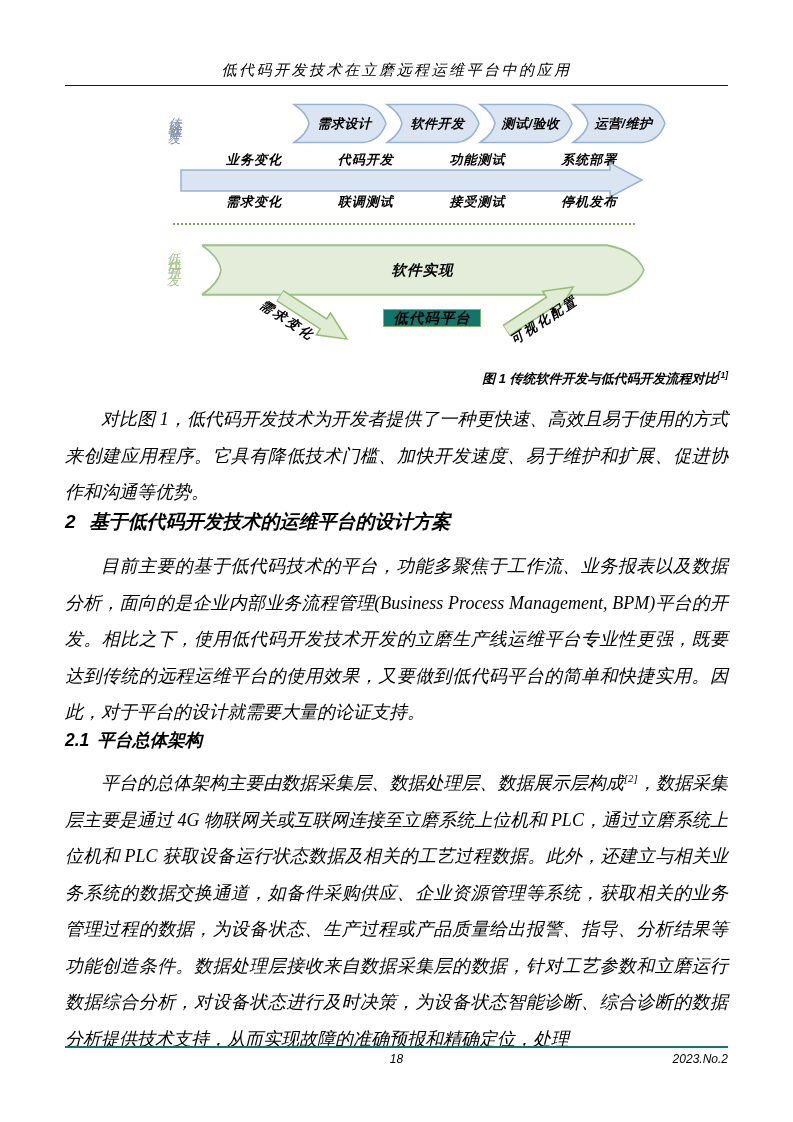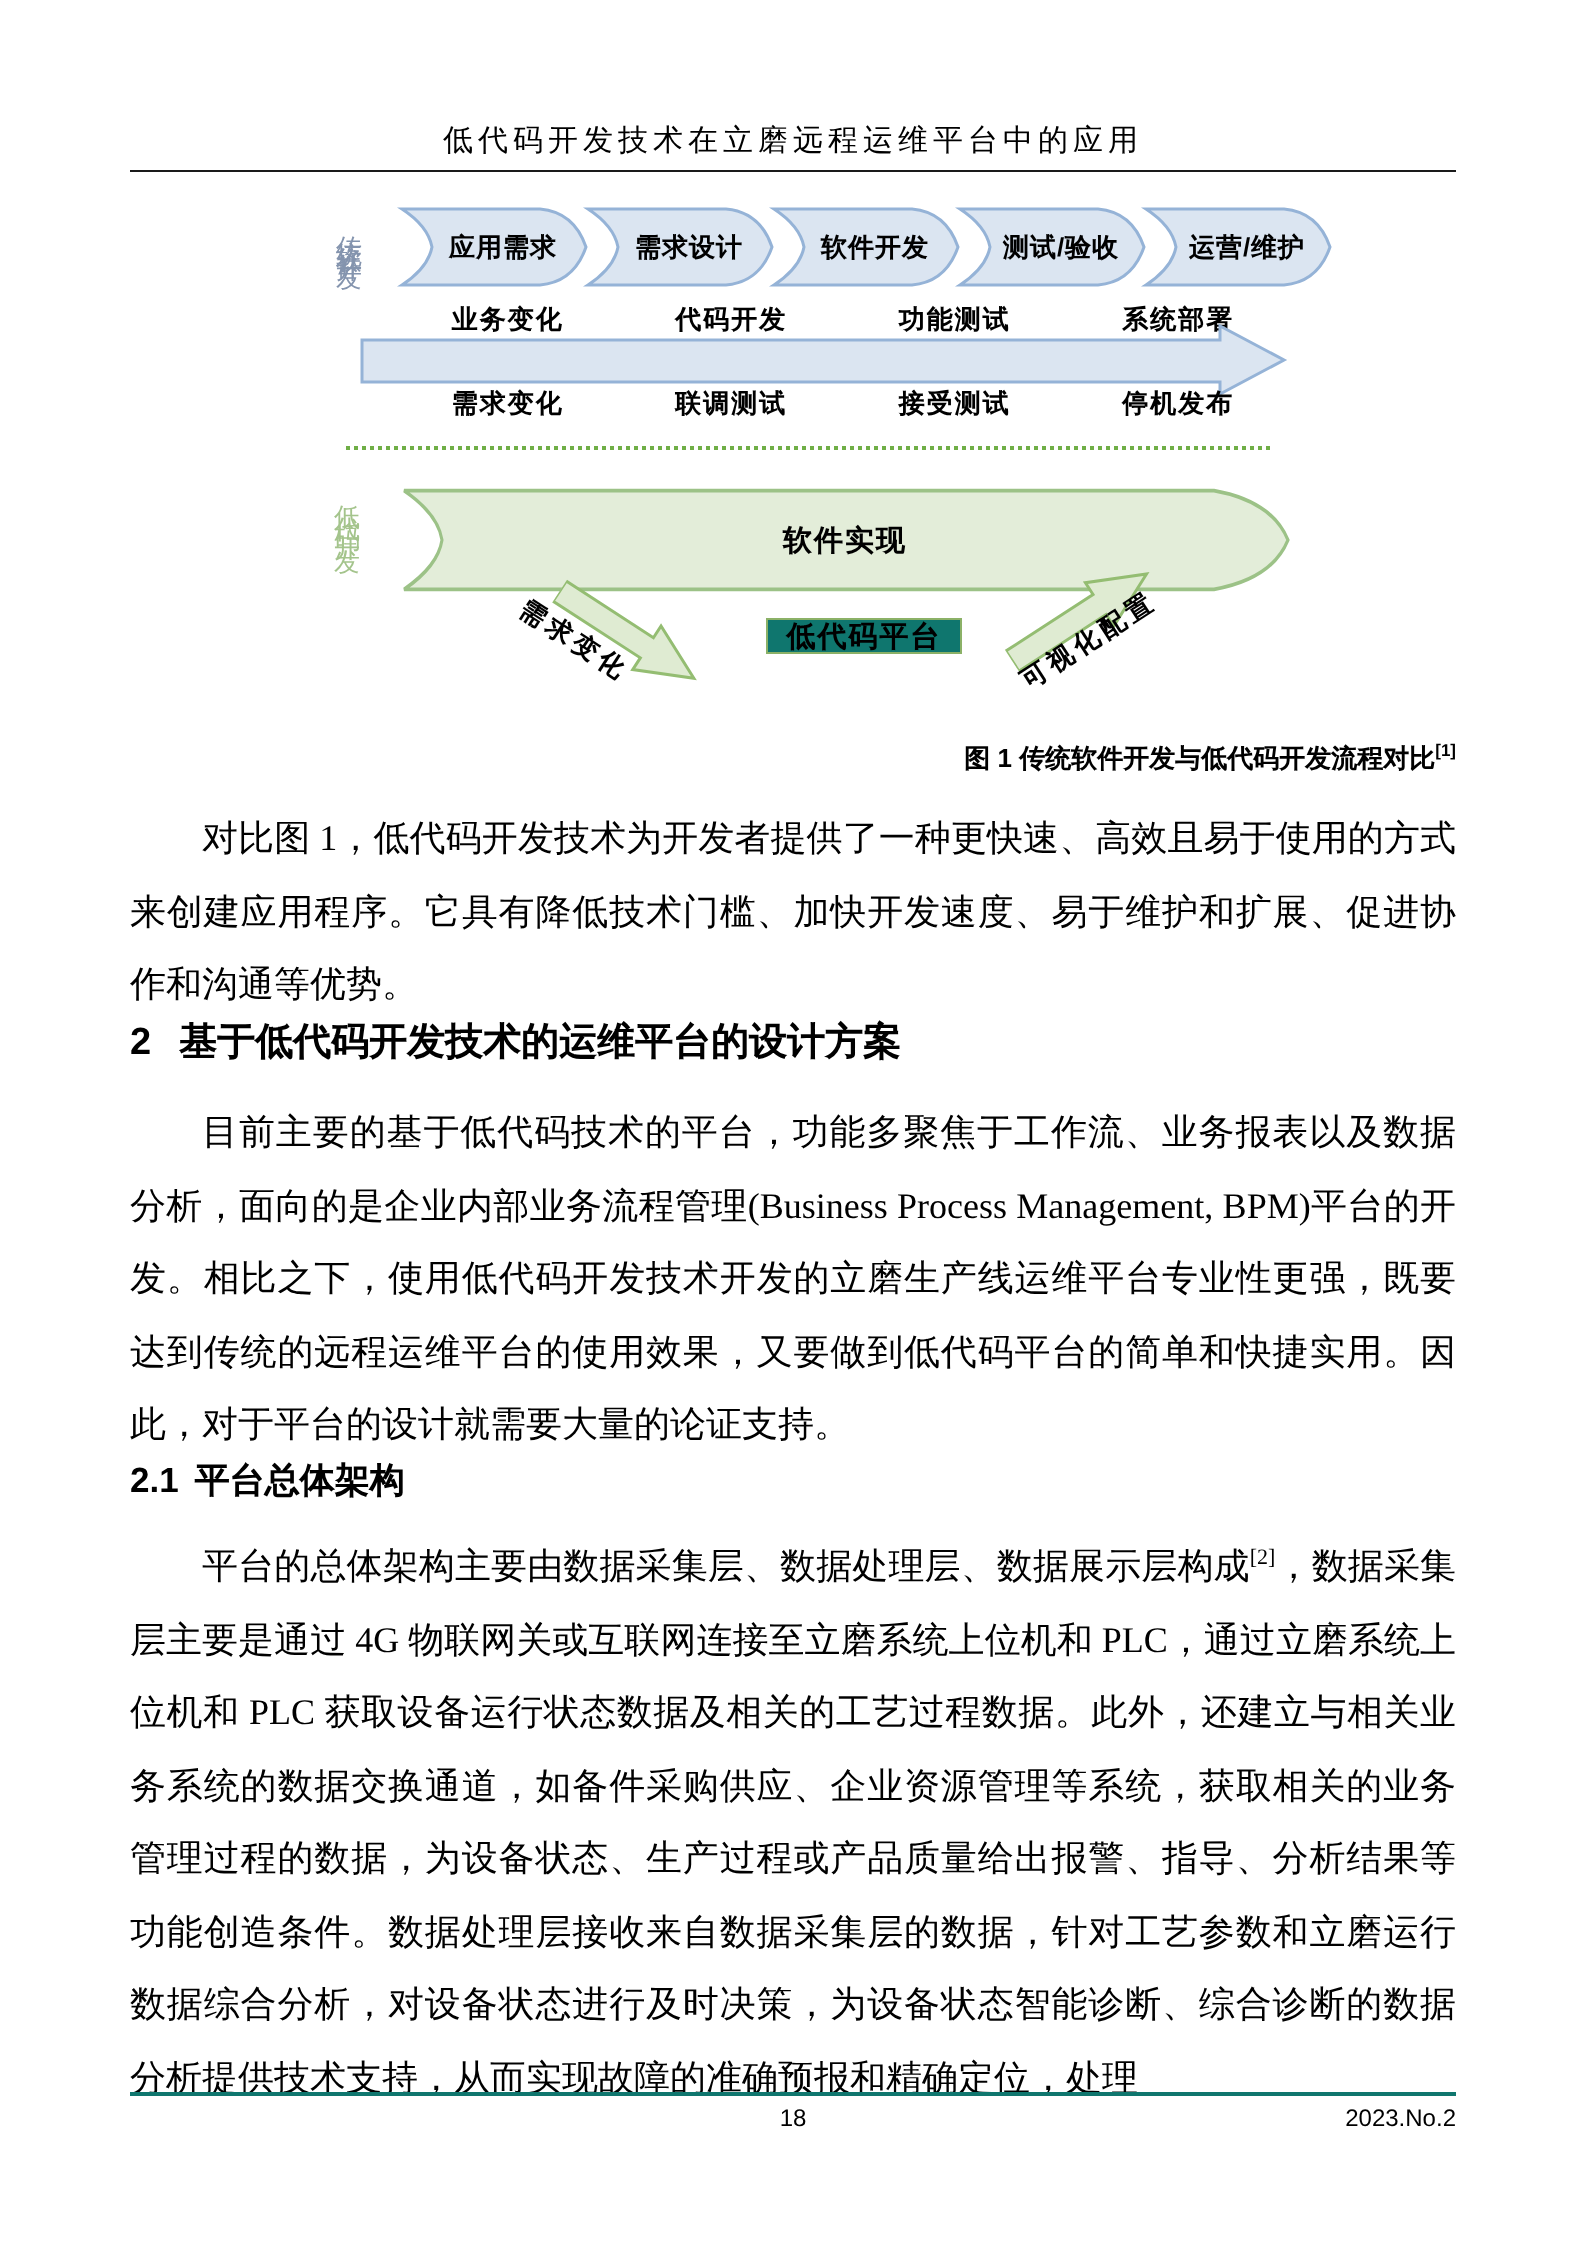--- a/index.html
+++ b/index.html
@@ -1,19 +1,19 @@
 <!DOCTYPE html>
 <html><head>
 <meta charset="utf-8">
 <style>
   html,body { margin:0; padding:0; background:#888; }
   .page {
     position:relative; width:793px; height:1122px; margin:0 auto;
     background:#ffffff; overflow:hidden;
-    font-family:"Liberation Serif", serif; color:#000;
+    font-family:"Liberation Serif", serif; color:#000;font-style:italic;
   }
 
   
   .header {
     position:absolute; top:61px; left:65px; width:663px;
     text-align:center; font-size:15px; letter-spacing:2.5px;
     padding-bottom:5px; border-bottom:1.5px solid #1a1a1a;
   }
 
   
@@ -103,26 +103,20 @@
 <div class="page">
 
   <div class="header">
     <span>低代码开发技术在立磨远程运维平台中的应用</span>
   </div>
 
   <div class="figure">
 
     <div class="side-label side-trad">传统软件开发</div>
 
-    <div class="chevron c1">
-      <svg viewBox="0 0 97 41" preserveAspectRatio="none">
-          <path d="M3,1.5 L72,1.5 Q89,3 95,20.5 Q89,38 72,39.5 L3,39.5 Q16,31 18,20.5 Q16,10 3,1.5 Z" fill="#dbe5f1" stroke="#95b3d7" stroke-width="1.5"></path>
-        </svg>
-      <span class="chev-label">应用需求</span>
-    </div>
     <div class="chevron c2">
       <svg viewBox="0 0 97 41" preserveAspectRatio="none">
           <path d="M3,1.5 L72,1.5 Q89,3 95,20.5 Q89,38 72,39.5 L3,39.5 Q16,31 18,20.5 Q16,10 3,1.5 Z" fill="#dbe5f1" stroke="#95b3d7" stroke-width="1.5"></path>
         </svg>
       <span class="chev-label">需求设计</span>
     </div>
     <div class="chevron c3">
       <svg viewBox="0 0 97 41" preserveAspectRatio="none">
           <path d="M3,1.5 L72,1.5 Q89,3 95,20.5 Q89,38 72,39.5 L3,39.5 Q16,31 18,20.5 Q16,10 3,1.5 Z" fill="#dbe5f1" stroke="#95b3d7" stroke-width="1.5"></path>
         </svg>

